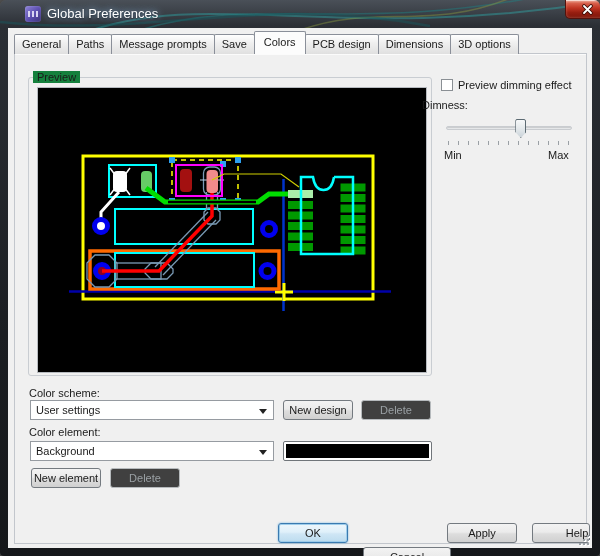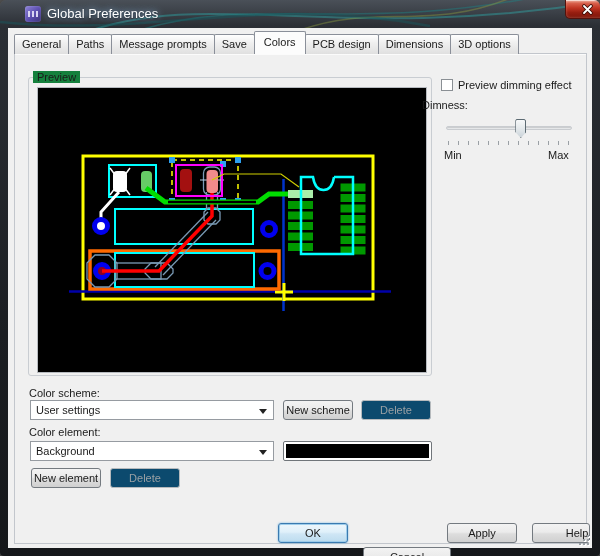--- a/index.html
+++ b/index.html
@@ -67,21 +67,21 @@
   .minmax { position:absolute; top:121px; font-size:11px; }
   
   .field-label { position:absolute; font-size:11px; }
   .combo { position:absolute; width:244px; height:20px; background:#ffffff; border:1px solid #969ba1;
     font-size:11px; line-height:18px; padding:0 18px 4px 5px; cursor:default; }
   .combo .arrow { position:absolute; right:6px; top:8px; width:0; height:0;
     border-left:4px solid transparent; border-right:4px solid transparent; border-top:5px solid #222; }
   .btn { position:absolute; height:20px; font-size:11px; text-align:center; line-height:18px;
     background:linear-gradient(180deg,#f3f3f3 0%,#ebebeb 45%,#dddddd 55%,#d0d0d0 100%);
     border:1px solid #747a80; border-radius:3px; cursor:default; }
-  .btn.disabled { background:#0c4a6e; border-color:#b6babd; color:#9aa0a4; }
+  .btn.disabled { background:#404040; border-color:#b6babd; color:#9aa0a4; }
   .btn.focused { border-color:#3a7ab0; box-shadow:0 0 0 1px #9ecdeb inset, 0 0 2px #6cb2e0;
     background:linear-gradient(180deg,#eef6fb 0%,#dff0fa 45%,#cfe6f5 55%,#bcdcef 100%); }
   .swatch { position:absolute; left:275px; top:413px; width:149px; height:20px;
     border:1px solid #70757a; border-radius:2px; padding:2px; background:#fff; }
   .swatch-inner { width:100%; height:100%; }
   .grip { position:absolute; right:3px; bottom:3px; width:10px; height:10px; }
   .grip i { position:absolute; width:2px; height:2px; background:#9aa0a5; box-shadow:1px 1px 0 #fff; }
   .grip i:nth-child(1){ right:0; bottom:0; } .grip i:nth-child(2){ right:4px; bottom:0; }
   .grip i:nth-child(3){ right:0; bottom:4px; } .grip i:nth-child(4){ right:8px; bottom:0; }
   .grip i:nth-child(5){ right:4px; bottom:4px; } .grip i:nth-child(6){ right:0; bottom:8px; }
@@ -222,21 +222,21 @@
     </div>
     <div class="slider-ticks"></div>
     <div class="minmax" style="left:436px;">Min</div>
     <div class="minmax" style="left:540px;">Max</div>
 
     <div class="field-label" style="left:21px; top:359px;">Color scheme:</div>
     <div class="combo" style="left:22px; top:372px;">
       <span>User settings</span>
       <span class="arrow"></span>
     </div>
-    <div class="btn" style="left:275px; top:372px; width:70px;">New scheme</div>
+    <div class="btn" style="left:275px; top:372px; width:70px;">New design</div>
     <div class="btn disabled" style="left:353px; top:372px; width:70px;">Delete</div>
 
     <div class="field-label" style="left:21px; top:398px;">Color element:</div>
     <div class="combo" style="left:22px; top:413px;">
       <span>Background</span>
       <span class="arrow"></span>
     </div>
     <div class="swatch">
       <div class="swatch-inner" style="background-color: rgb(0, 0, 0);"></div>
     </div>

